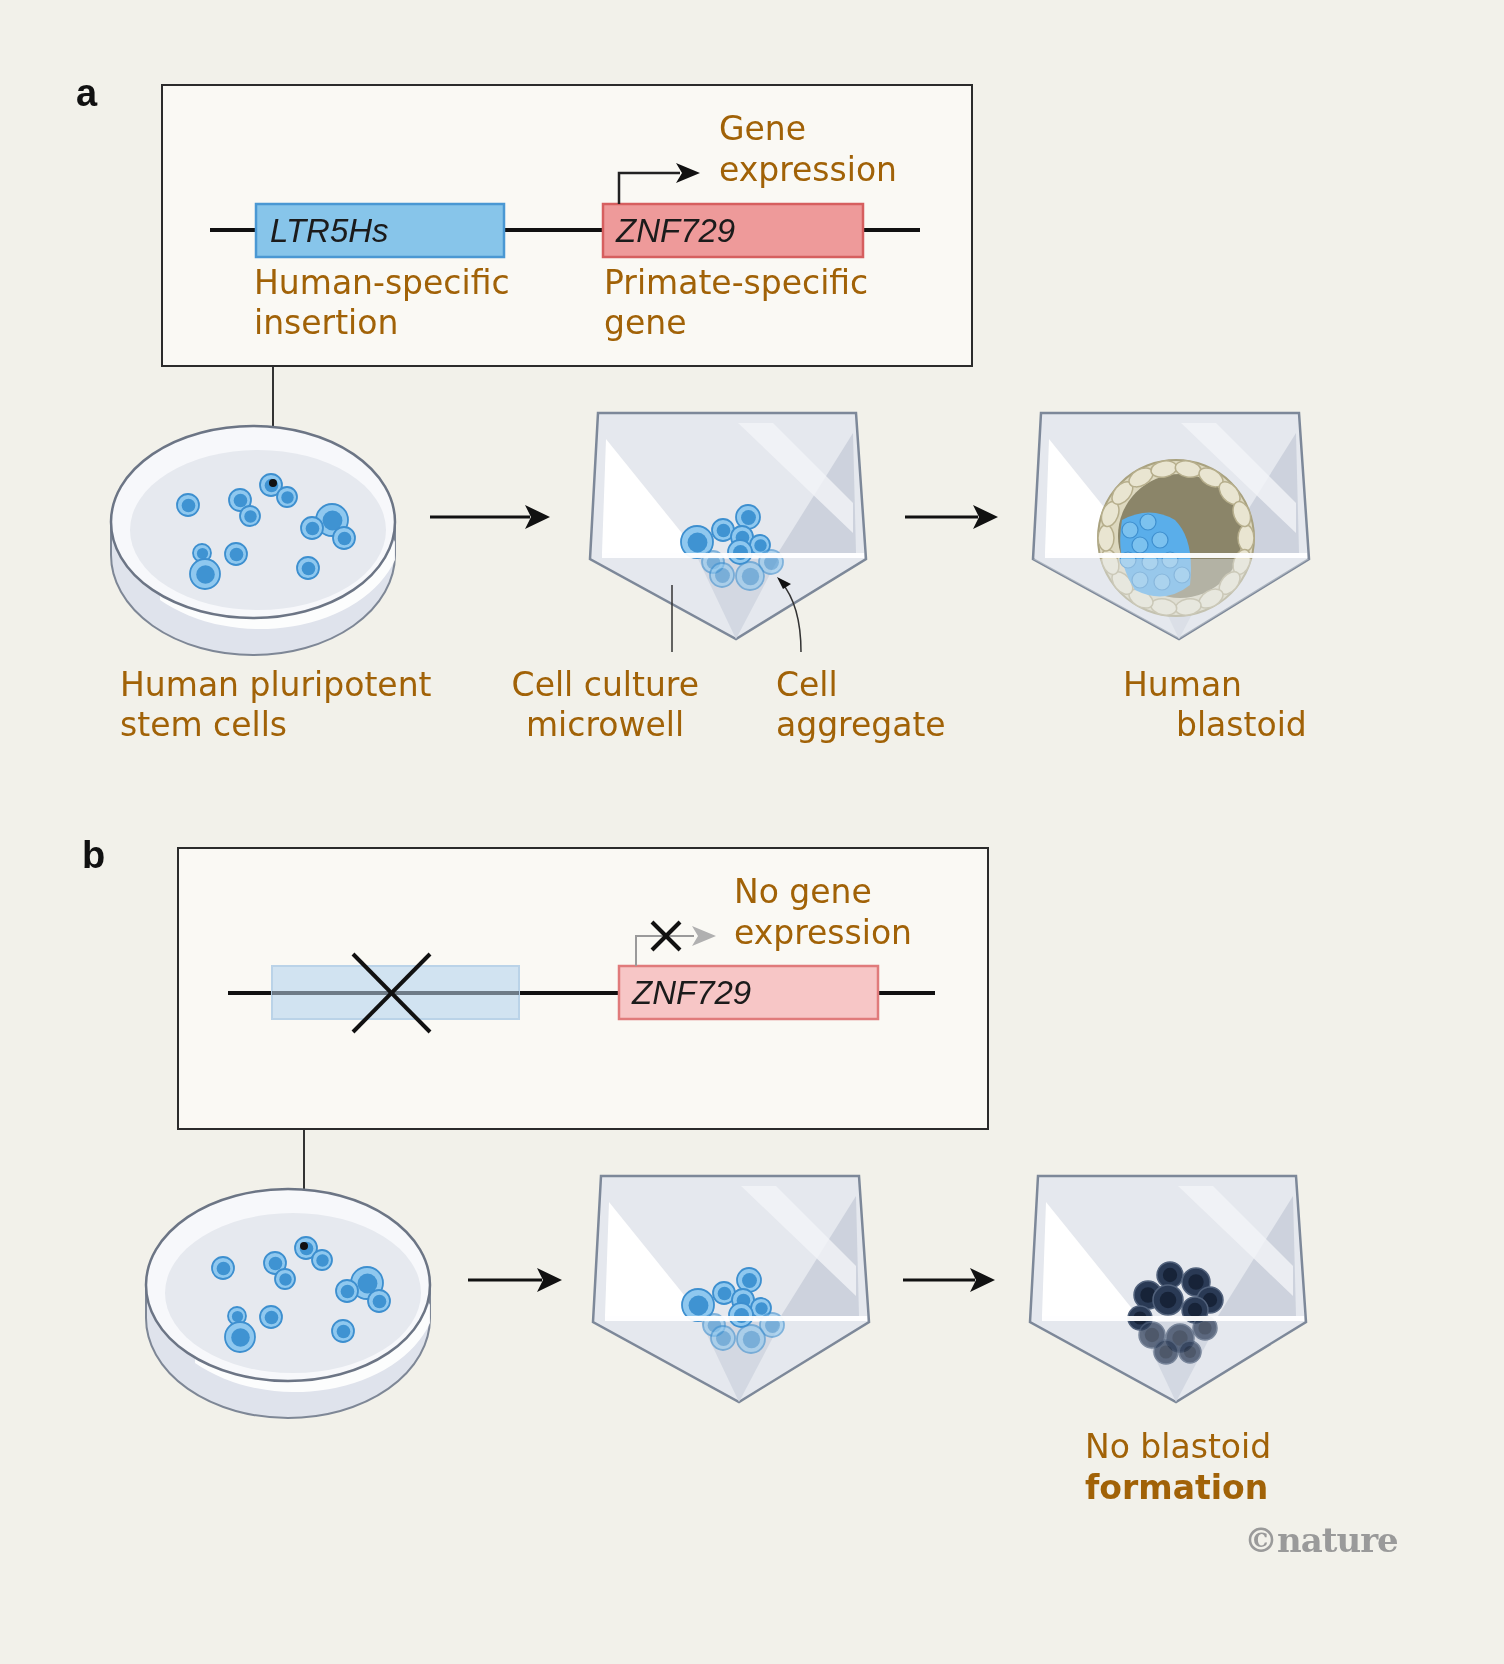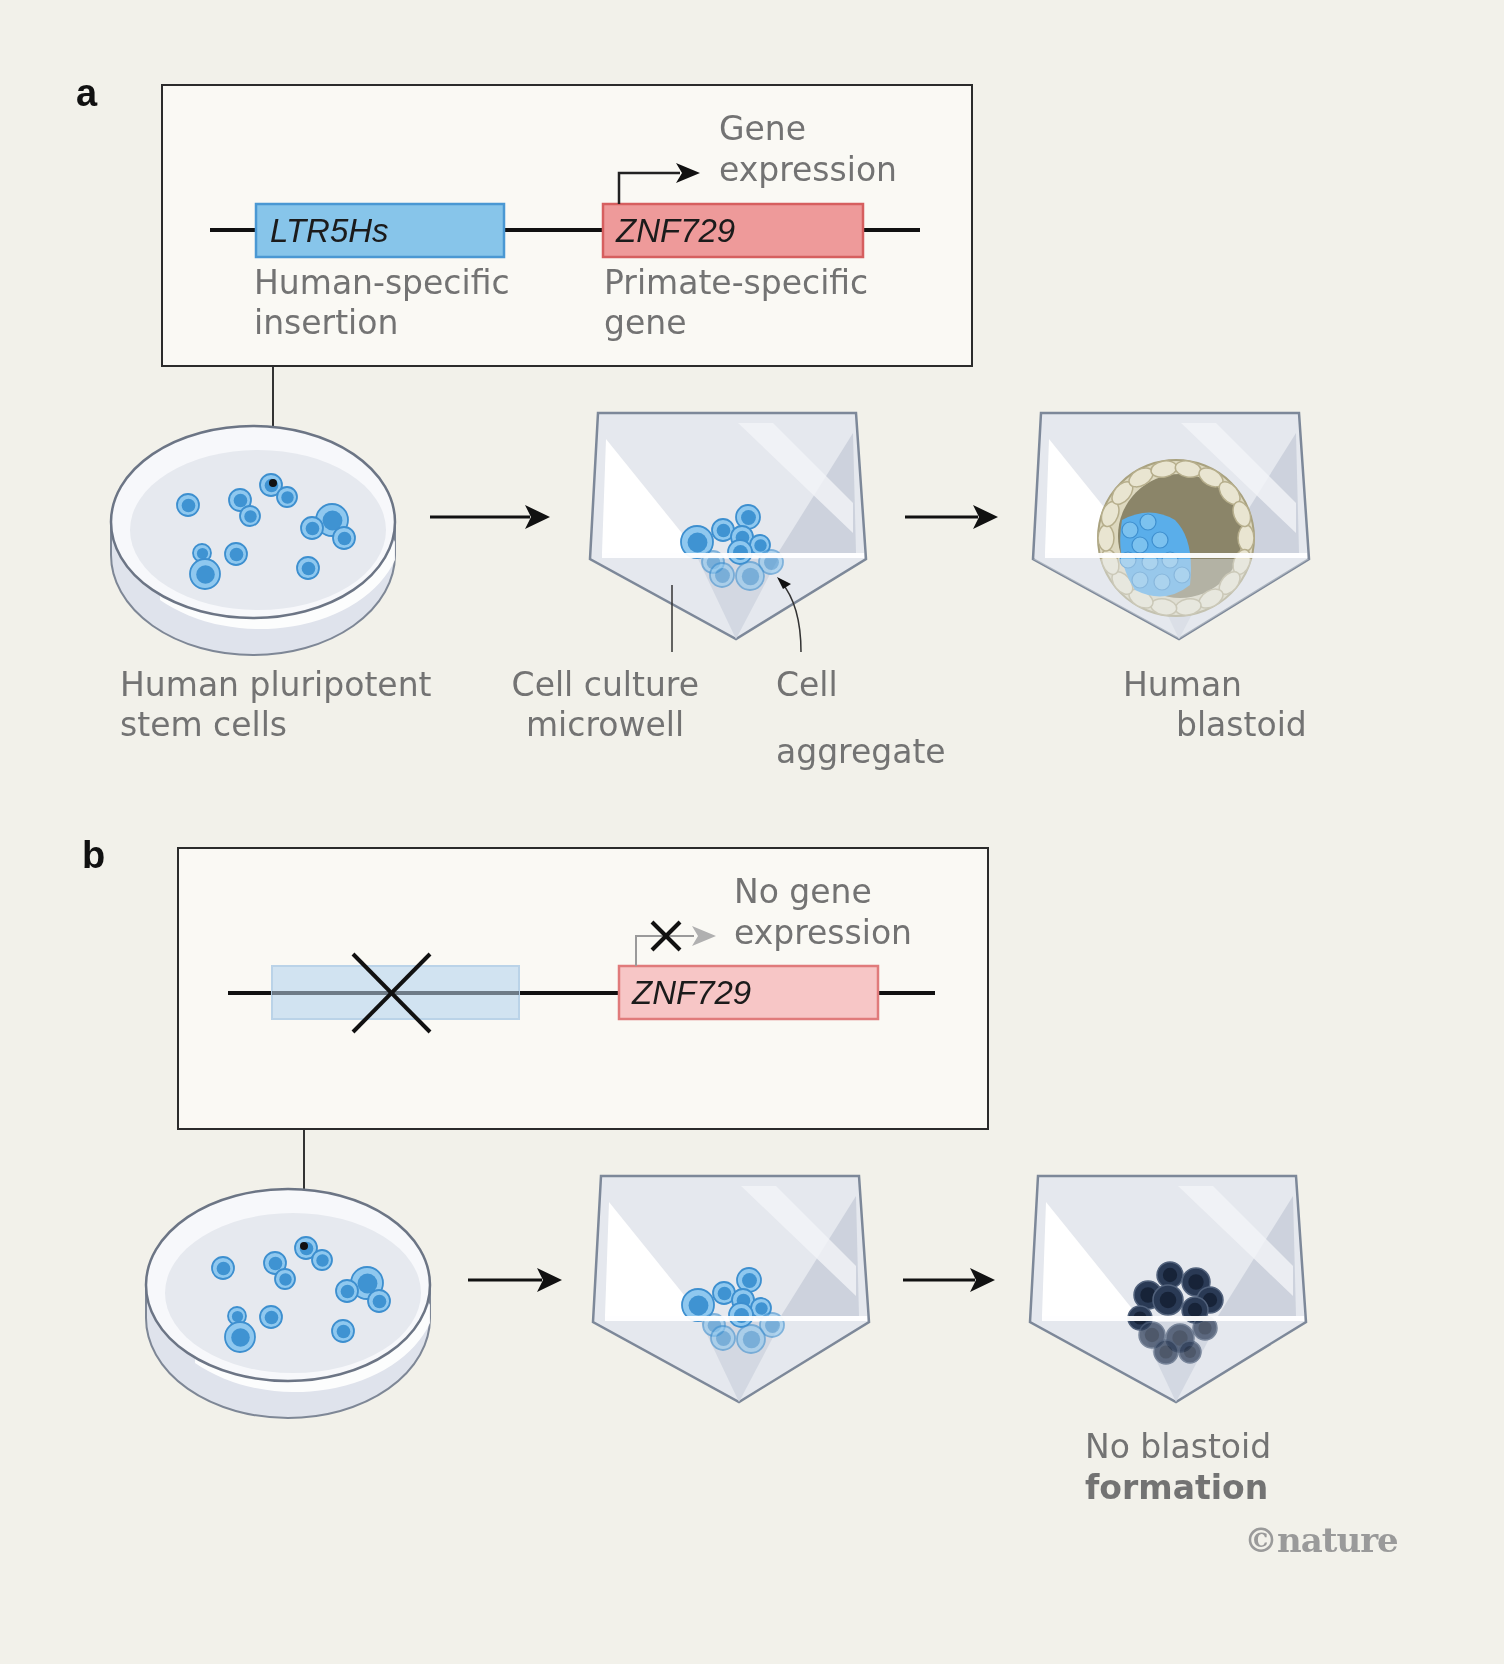--- a/index.html
+++ b/index.html
@@ -15,21 +15,21 @@
     .panel-letter {
       position: absolute; font-family: "Liberation Sans", sans-serif;
       font-weight: 900; font-size: 38px; color: #111;
     }
     .gene-box {
       position: absolute; background: #faf9f4;
       border: 2px solid #2b2b2b; box-sizing: border-box;
     }
     .label {
       position: absolute; font-family: "DejaVu Sans", sans-serif;
-      font-size: 33px; line-height: 42px; color: #737373; white-space: pre;
+      font-size: 33px; line-height: 42px; color: #a16207; white-space: pre;
     }
     .gene-text {
       position: absolute; font-family: "Liberation Sans", sans-serif;
       font-style: italic; font-size: 33px; color: #1b1b1b;
     }
     .it { font-style: italic; }
     .copyright {
       position: absolute; font-family: "DejaVu Serif", serif; font-weight: bold;
       font-size: 34px; color: #9a9a9a; letter-spacing: -1px;
     }
@@ -432,21 +432,21 @@
   <div class="label" style="left:254px;top:262px;">Human-specific</div>
   <div class="label" style="left:254px;top:302px;">insertion</div>
   <div class="label" style="left:604px;top:262px;">Primate-specific</div>
   <div class="label" style="left:604px;top:302px;">gene</div>
 
   <div class="label" style="left:120px;top:664px;">Human pluripotent</div>
   <div class="label" style="left:120px;top:704px;">stem cells</div>
   <div class="label" style="left:511px;top:664px;width:188px;text-align:right;">Cell culture</div>
   <div class="label" style="left:511px;top:704px;width:188px;text-align:center;">microwell</div>
   <div class="label" style="left:776px;top:664px;">Cell</div>
-  <div class="label" style="left:776px;top:704px;margin-top:27px;">aggregate</div>
+  <div class="label" style="left:776px;top:704px;">aggregate</div>
   <div class="label" style="left:1123px;top:664px;">Human</div>
   <div class="label" style="left:1176px;top:704px;">blastoid</div>
 
   <div class="panel-letter" style="left:82px;top:834px;">b</div>
   <div class="gene-box" style="left:177px;top:847px;width:812px;height:283px;z-index:-1;"></div>
 
   <div class="gene-text" style="left:632px;top:974px;">ZNF729</div>
   <div class="label" style="left:734px;top:871px;">No gene</div>
   <div class="label" style="left:734px;top:912px;">expression</div>
 

